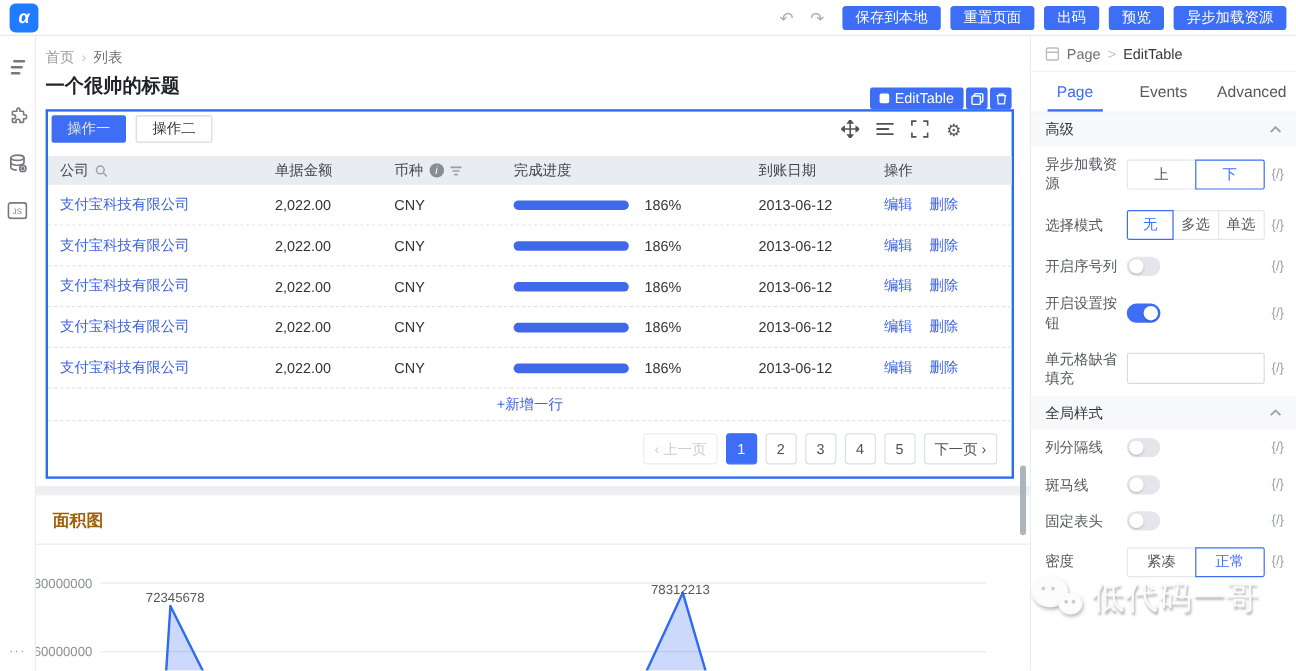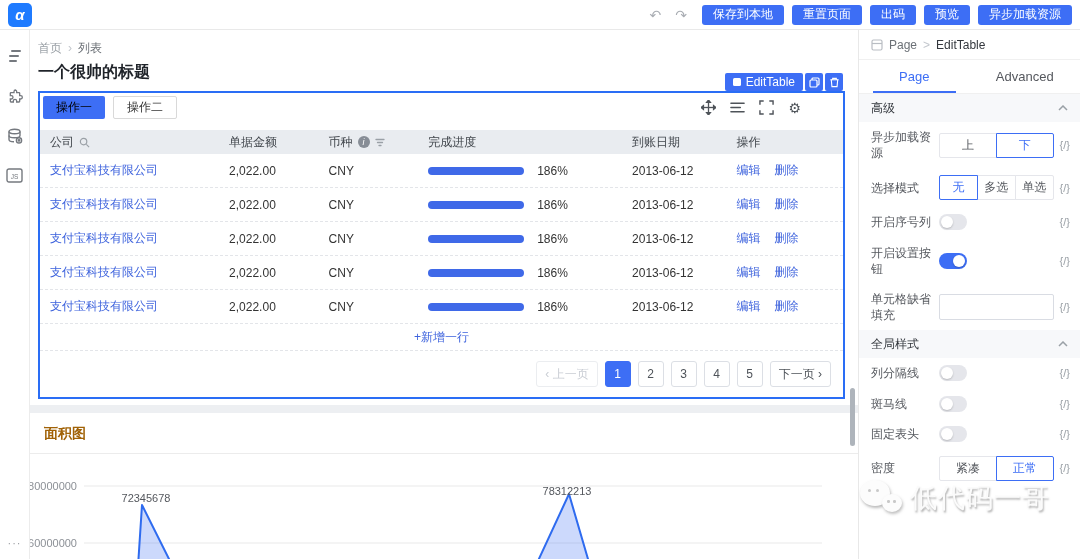--- a/index.html
+++ b/index.html
@@ -27,21 +27,21 @@
   .page-title { font-size:16px; font-weight:bold; color:#1f2329; margin-top:5px; }
 
   
   .selwrap { position:relative; margin-top:8px; width:807px; border:2px solid #2a6df5; background:#fff; }
   .comp-tag-bar { position:absolute; top:-20px; right:0; display:flex; gap:2px; align-items:center; }
   .comp-tag { height:18px; background:#3d6ef5; color:#fff; border-radius:2px; display:flex; align-items:center; gap:5px; padding:0 8px; font-size:12px; cursor:pointer; }
   .comp-tag .sq { width:8px; height:8px; background:#fff; border-radius:1.5px; display:inline-block; }
   .tag-btn { width:18px; height:18px; background:#3d6ef5; border-radius:2px; display:flex; align-items:center; justify-content:center; cursor:pointer; }
 
   .actions-row { padding:3px; display:flex; gap:8px; position:relative; }
-  .btn-primary { border:none; background:#3d6ef5; color:#000000; height:23px; padding:0 13px; border-radius:2px; font-size:12px; cursor:pointer; font-family:inherit; }
+  .btn-primary { border:none; background:#3d6ef5; color:#e5e5e5; height:23px; padding:0 13px; border-radius:2px; font-size:12px; cursor:pointer; font-family:inherit; }
   .btn-default { border:1px solid #d9d9d9; background:#fff; color:#333; height:23px; padding:0 13px; border-radius:2px; font-size:12px; cursor:pointer; font-family:inherit; }
   .comp-tools { position:absolute; right:42px; top:7px; display:flex; gap:14px; align-items:center; }
   .comp-tools svg, .comp-tools span { cursor:pointer; }
   .gear-glyph { font-size:14px; color:#4e5359; line-height:1; }
 
   
   .tbl { margin-top:8px;border-radius:13px; }
   .t-head { display:flex; background:#e9ecf0; height:24px; align-items:center; color:#41464c; }
   .t-row { display:flex; height:34px; align-items:center; border-bottom:1px dashed #e3e5e9; }
   .cell { padding-left:10px; display:flex; align-items:center; gap:5px; overflow:hidden; white-space:nowrap; }
@@ -407,20 +407,21 @@
             <rect x="1" y="1" width="10" height="10" rx="1.5" fill="none" stroke="#b9bdc3" stroke-width="1.2"></rect>
             <line x1="1" y1="4.5" x2="11" y2="4.5" stroke="#b9bdc3" stroke-width="1.2"></line>
           </svg>
         <span>Page</span>
         <span class="sep">&gt;</span>
         <span class="cur">EditTable</span>
       </div>
 
       <div class="insp-tabs">
         <div class="insp-tab active">Page</div>
+        <div class="insp-tab">Events</div>
         <div class="insp-tab">Advanced</div>
       </div>
 
       <div class="sec-head">
         <span>高级</span>
         <svg width="10" height="6" viewBox="0 0 10 6">
             <polyline class="chev" points="1,5 5,1 9,5"></polyline>
           </svg>
       </div>
 

